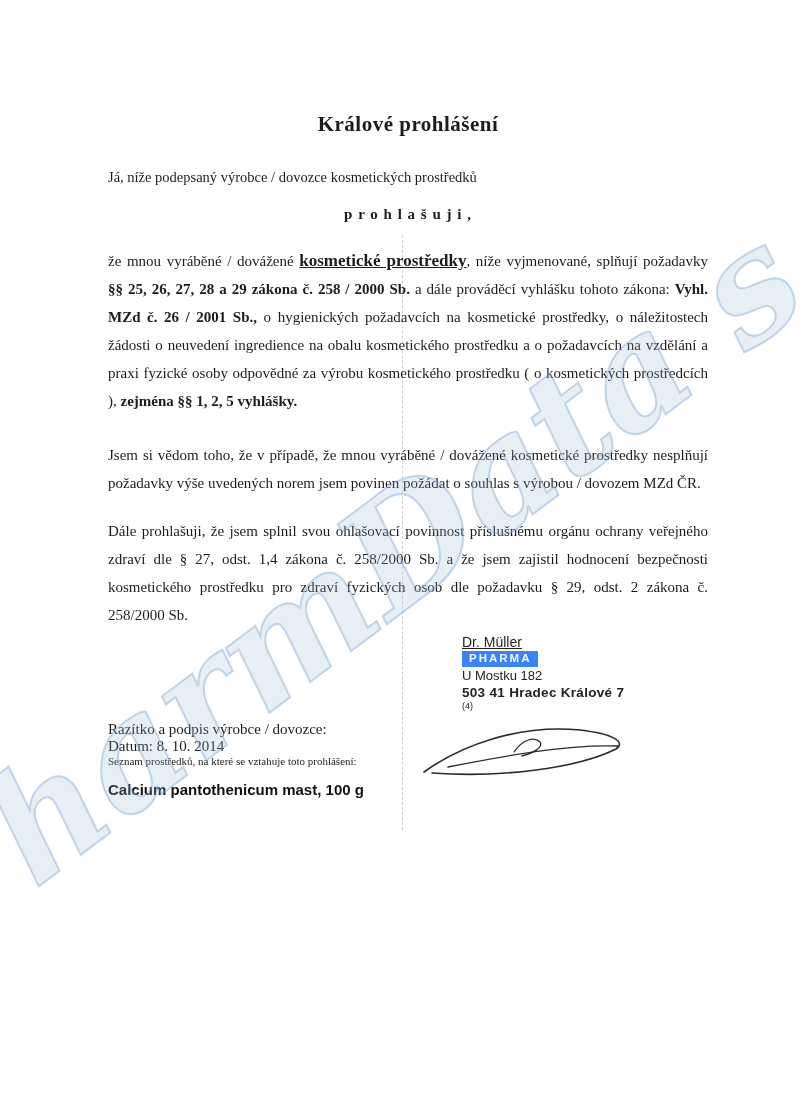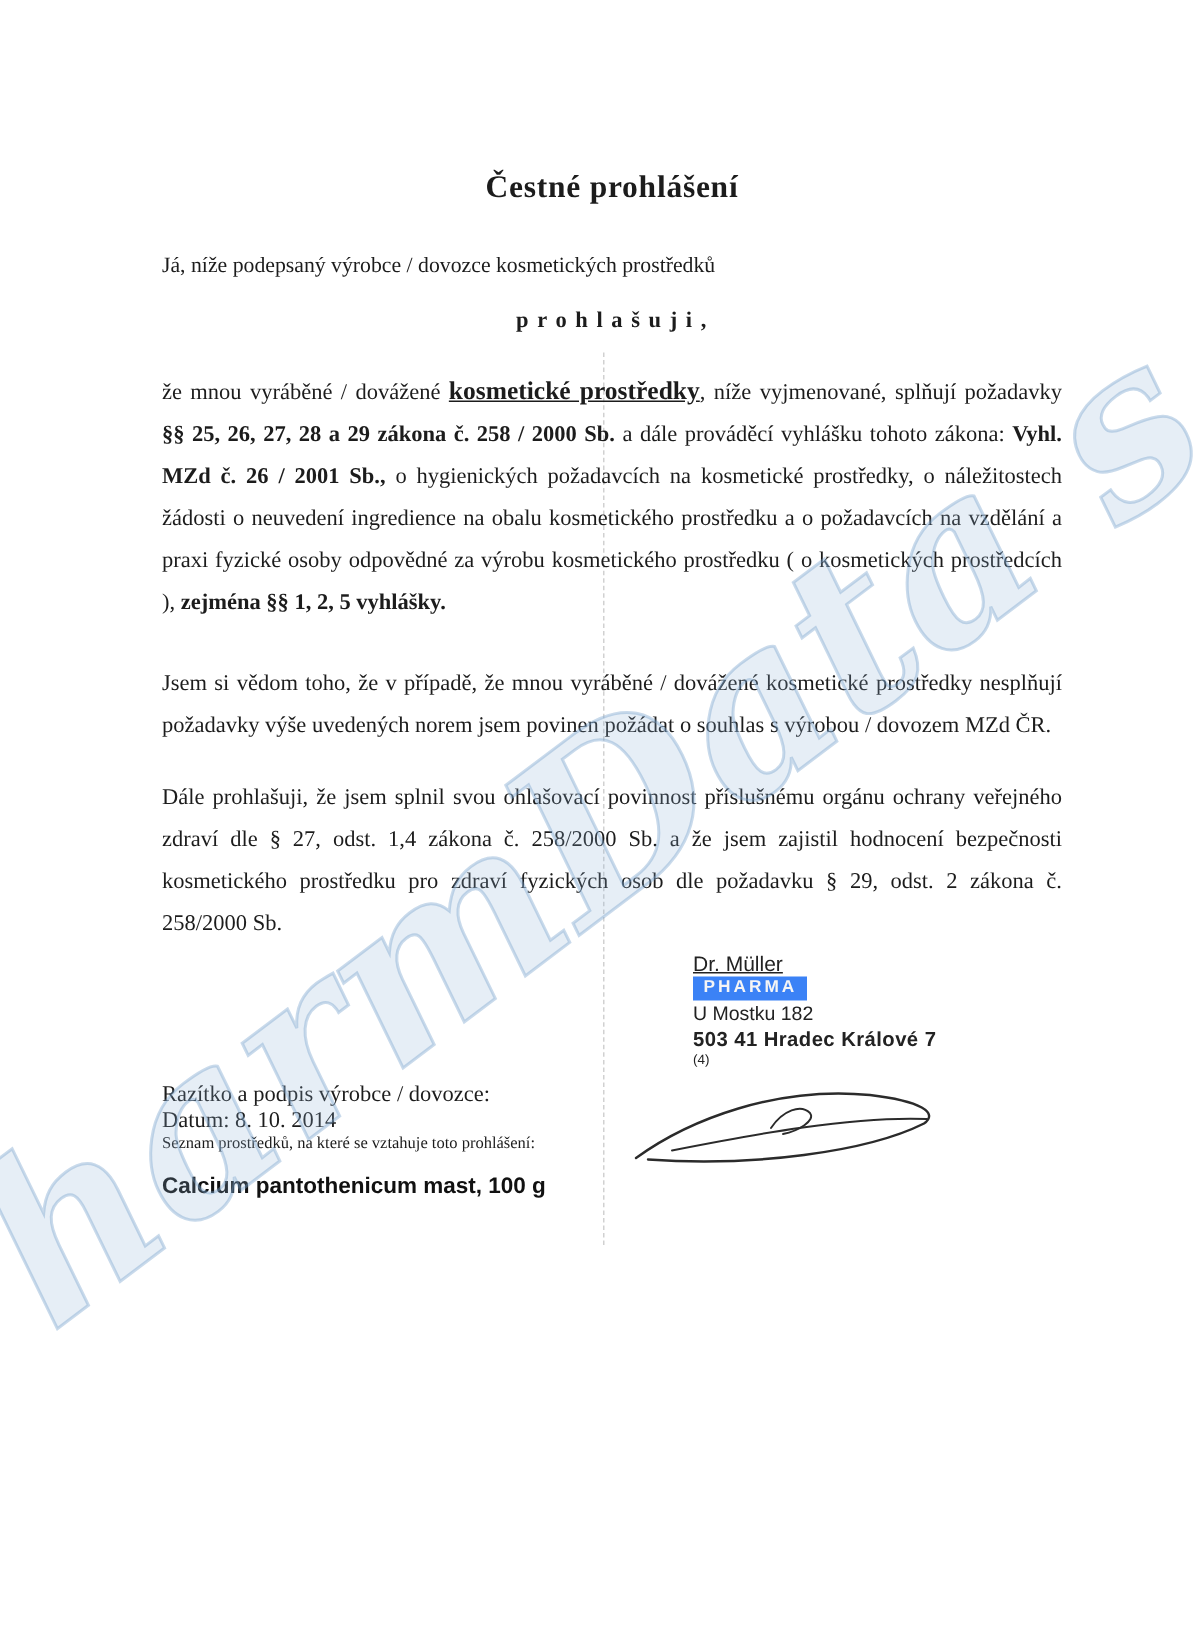--- a/index.html
+++ b/index.html
@@ -94,21 +94,21 @@
 </style>
 </head>
 <body>
 
 <div class="page">
 
   <div class="fold-line"></div>
 
   <div class="content">
 
-    <div class="title">Čestné prohlášení</div>
+    <div class="title">Králové prohlášení</div>
 
     <div class="intro">Já, níže podepsaný výrobce / dovozce kosmetických prostředků</div>
 
     <div class="declare">p r o h l a š u j i ,</div>
 
     <p class="para p1"><span>že mnou vyráběné / dovážené </span><span class="hl">kosmetické prostředky</span><span>,  níže vyjmenované, splňují požadavky </span><span class="b">§§ 25, 26, 27, 28 a 29 zákona č. 258 / 2000 Sb.</span><span> a dále prováděcí vyhlášku tohoto zákona: </span><span class="b">Vyhl. MZd č. 26 / 2001 Sb.,</span><span> o hygienických požadavcích na kosmetické prostředky, o náležitostech žádosti o neuvedení ingredience na obalu kosmetického prostředku a o požadavcích na vzdělání a praxi fyzické osoby odpovědné za výrobu kosmetického prostředku ( o kosmetických prostředcích ), </span><span class="b">zejména §§ 1, 2, 5 vyhlášky.</span></p>
 
     <p class="para p2">Jsem si vědom toho, že v případě, že mnou vyráběné / dovážené kosmetické prostředky nesplňují požadavky výše uvedených norem jsem povinen požádat o souhlas s výrobou / dovozem MZd ČR.</p>
 
     <p class="para p3">Dále prohlašuji, že jsem splnil svou ohlašovací povinnost příslušnému orgánu ochrany veřejného zdraví dle § 27, odst. 1,4 zákona č. 258/2000 Sb. a že jsem zajistil hodnocení bezpečnosti kosmetického prostředku pro zdraví fyzických osob dle požadavku § 29, odst. 2 zákona č. 258/2000 Sb.</p>

